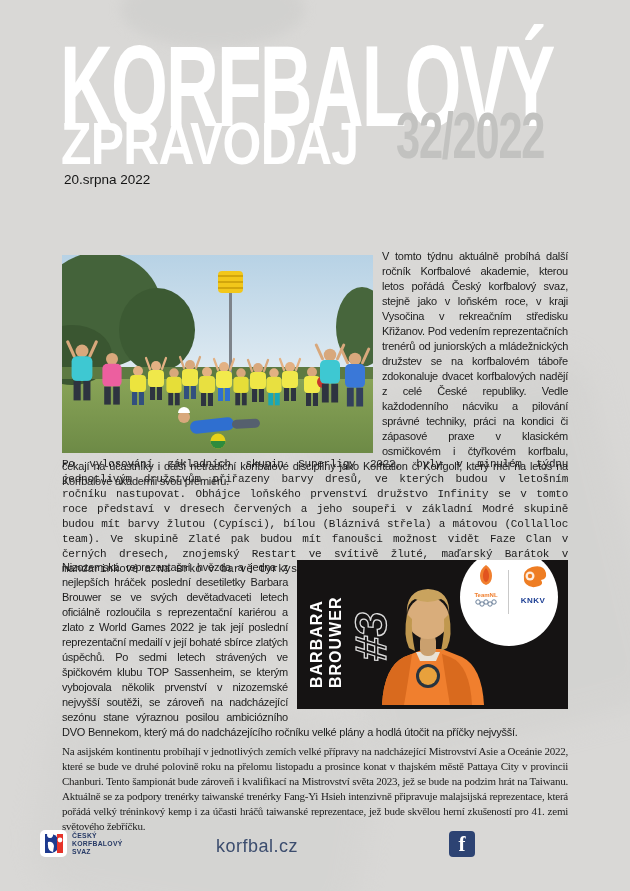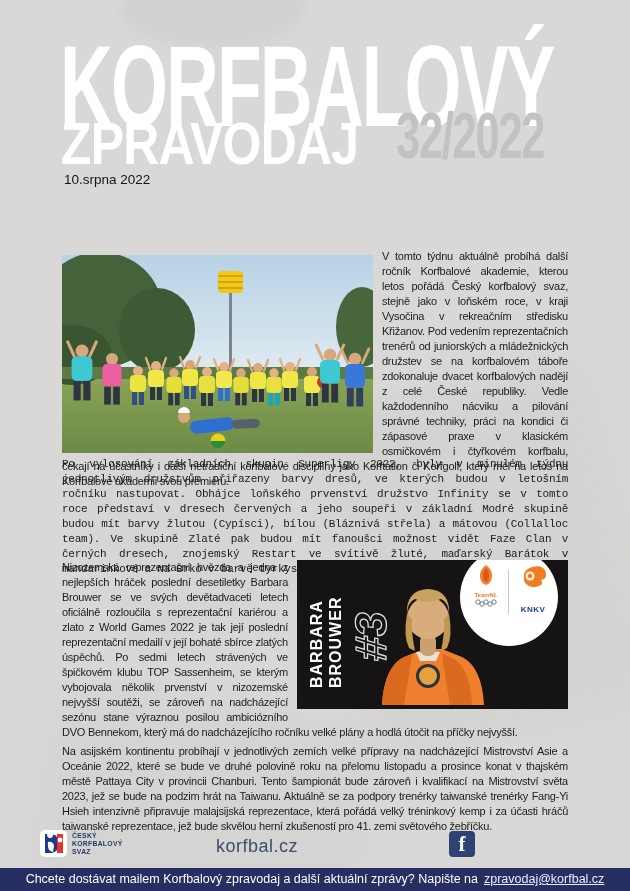--- a/index.html
+++ b/index.html
@@ -37,42 +37,42 @@
   }
   .mast-date{position:absolute;left:64px;top:172px;font-size:13.5px;color:#141414;}
 
   
   .sect{position:absolute;left:62px;width:506px;}
   .sect p{margin:0;font-size:11px;line-height:15px;letter-spacing:-0.25px;
     text-align:justify;color:#1c1c1c;}
   .sect-academy{top:205px;margin-top:44px;}
   .sect-superliga{top:457px;font-family:Liberation Mono, monospace;}
   .sect-brouwer{top:560px;}
-  .sect-asia{top:744px;}
+  .sect-asia{top:744px;font-family:Liberation Serif, serif;}
 
   .photo-academy{float:left;width:311px;height:198px;margin:6px 9px 6px 0;
     overflow:hidden;background:#cfe0ea;}
   .photo-brouwer{float:right;position:relative;width:271px;height:149px;
     margin:0 0 6px 9px;background:#151313;overflow:hidden;}
 
   
   .br-names{position:absolute;left:10px;top:128px;transform:rotate(-90deg);
     transform-origin:top left;color:#fff;font-weight:bold;font-size:16px;
     line-height:19px;letter-spacing:1px;white-space:nowrap;}
   .br-number{position:absolute;left:52px;top:98px;transform:rotate(-90deg) skewX(-6deg);
     transform-origin:top left;font-weight:bold;font-size:44px;line-height:1;
     color:rgba(0,0,0,0);-webkit-text-stroke:1.3px #dcdcdc;white-space:nowrap;}
   .br-circle{position:absolute;left:163px;top:-12px;width:98px;height:98px;
     border-radius:50%;background:#ffffff;}
   .br-logos{position:absolute;left:0;top:14px;width:98px;height:70px;}
   .br-divider{position:absolute;left:48px;top:8px;width:1px;height:44px;background:#c9c9c9;}
   .lg-teamnl{position:absolute;left:6px;top:2px;width:40px;text-align:center;}
   .lg-teamnl .word{font-size:6px;font-weight:bold;color:#f07f2e;margin-top:0px;}
   .lg-knkv{position:absolute;left:53px;top:2px;width:40px;text-align:center;}
-  .lg-knkv .word{font-size:8px;font-weight:bold;color:#1d3f94;letter-spacing:.5px;margin-top:11px;}
+  .lg-knkv .word{font-size:8px;font-weight:bold;color:#1d3f94;letter-spacing:.5px;margin-top:2px;}
   .rings{display:block;margin:1px auto 0;}
   .br-portrait{position:absolute;left:55px;bottom:0;}
 
   
   .footer-row{position:absolute;left:0;top:830px;width:514px;height:36px;}
   .club-logo{position:absolute;left:40px;top:0;display:flex;align-items:center;}
   .club-mark{width:27px;height:27px;background:#ffffff;border-radius:5px;
     display:flex;align-items:center;justify-content:center;}
   .club-text{margin-left:5px;font-size:6.8px;font-weight:bold;color:#273a66;
     line-height:8px;letter-spacing:.3px;}
@@ -94,21 +94,21 @@
 <div class="page">
 
   <div class="wm wm-ball"></div>
   <div class="wm wm-shape1"></div>
   <div class="wm wm-shape2"></div>
   <div class="wm wm-shape3"></div>
 
   <div class="mast-line1">KORFBALOVÝ</div>
   <div class="mast-line2">ZPRAVODAJ</div>
   <div class="mast-issue">32/2022</div>
-  <div class="mast-date">10.srpna 2022</div>
+  <div class="mast-date">20.srpna 2022</div>
 
   <div class="sect sect-academy">
     <div class="photo-academy">
       <svg width="311" height="198" viewBox="0 0 311 198">
         <defs>
           <linearGradient id="sky" x1="0" y1="0" x2="0" y2="1">
             <stop offset="0" stop-color="#b7d2e5"></stop>
               <stop offset="1" stop-color="#e3edf3"></stop>
           </linearGradient>
           <linearGradient id="grass" x1="0" y1="0" x2="0" y2="1">
@@ -326,17 +326,14 @@
       <div class="club-text">
         <div>ČESKÝ</div>
         <div>KORFBALOVÝ</div>
         <div>SVAZ</div>
       </div>
     </div>
     <div class="site-link">korfbal.cz</div>
     <div class="fb-icon">f</div>
   </div>
 
-  <div class="subscribe-bar">
-    <span>Chcete dostávat mailem Korfbalový zpravodaj a další aktuální zprávy?  Napište na</span><span class="gap"></span><a>zpravodaj@korfbal.cz</a>
-  </div>
 
 </div>
 
 </body></html>

